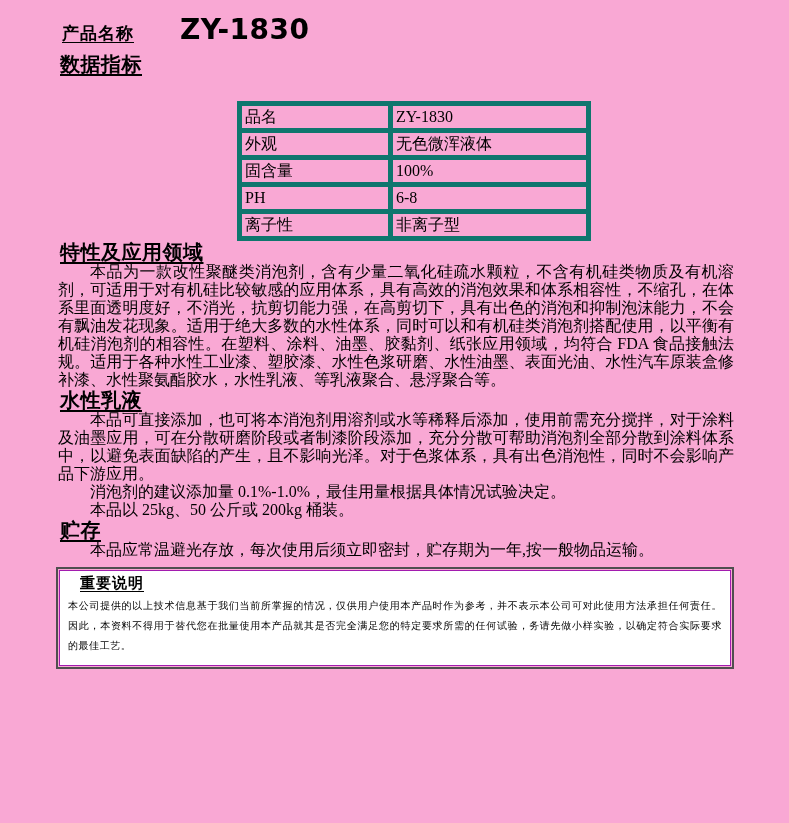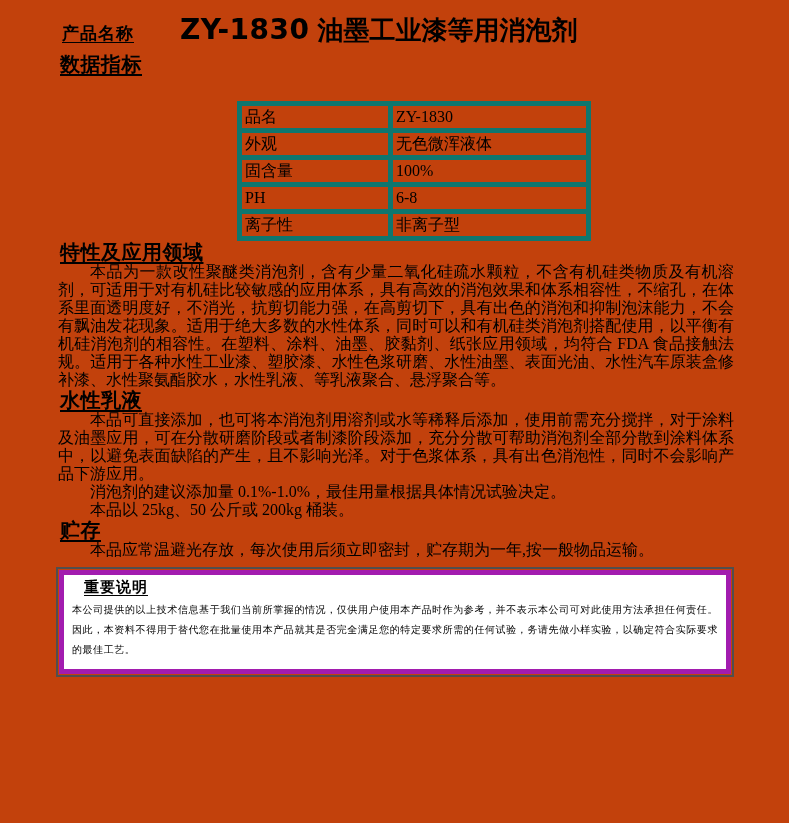--- a/index.html
+++ b/index.html
@@ -1,21 +1,21 @@
 <!DOCTYPE html>
 <html><head>
 <meta charset="utf-8">
 <style>
   html, body { margin: 0; padding: 0; background: #ffffff; }
   .page {
     position: relative;
     width: 789px;
     height: 823px;
     box-sizing: border-box;
-    background: #c2410c;
+    background: #f9a8d4;
     padding: 13px 55px 0 58px;
     font-family: "Liberation Serif", "DejaVu Serif", serif;
     color: #000000;
     overflow: hidden;
   }
   
   .title-row {
     display: flex;
     align-items: baseline;
     margin-left: 4px;
@@ -83,21 +83,21 @@
     text-indent: 2em;
   }
   .p-features { margin-top: 7px; }
   .p-usage    { margin-top: 7px; }
   .p-dosage   { margin-top: 8px;  text-align: left; }
   .p-pack     { margin-top: 6px;  text-align: left; }
   .p-storage  { margin-top: 21px; text-align: left; }
   
   .important-box {
     margin: 11px 3px 0 1px;
-    border: 5px solid #a21caf;
+    border: 1px solid #a21caf;
     outline: 2px solid #4f4f4f;
     outline-offset: 1px;
     padding: 3px 8px 9px 8px;
     background: #ffffff;
   }
   .ib-heading {
     margin-left: 12px;
     font-size: 15px;
     font-weight: bold;
     text-decoration: underline;
@@ -113,21 +113,20 @@
   }
 </style>
 </head>
 <body>
 
 <div class="page">
 
   <div class="title-row">
     <span class="product-label">产品名称</span>
     <span class="product-code">ZY-1830</span>
-    <span class="product-title">油墨工业漆等用消泡剂</span>
   </div>
 
   <h2 class="sec h-data">数据指标</h2>
 
   <table class="spec">
     <tbody>
       <tr>
         <td class="c1">品名</td>
         <td class="c2">ZY-1830</td>
       </tr>

